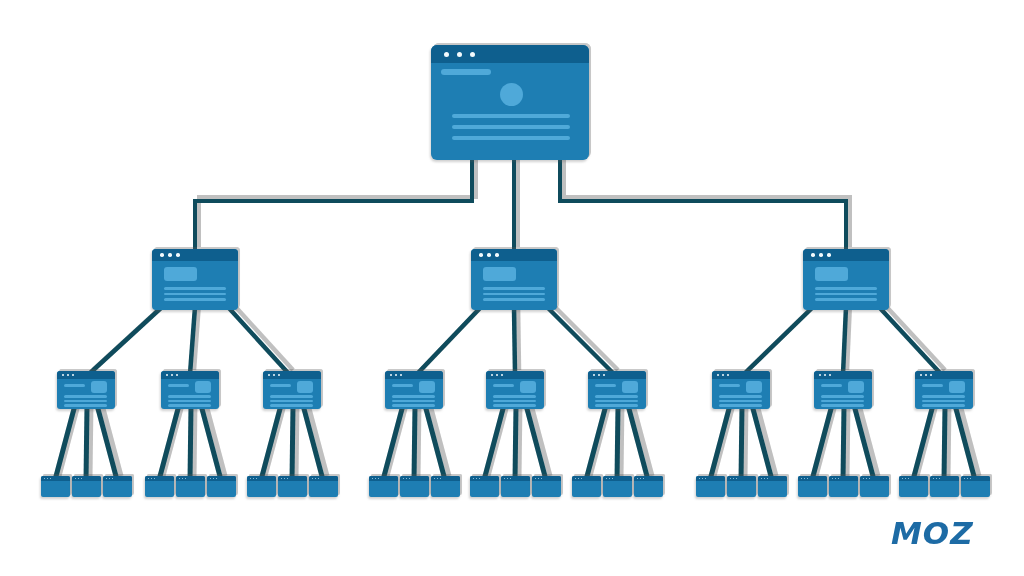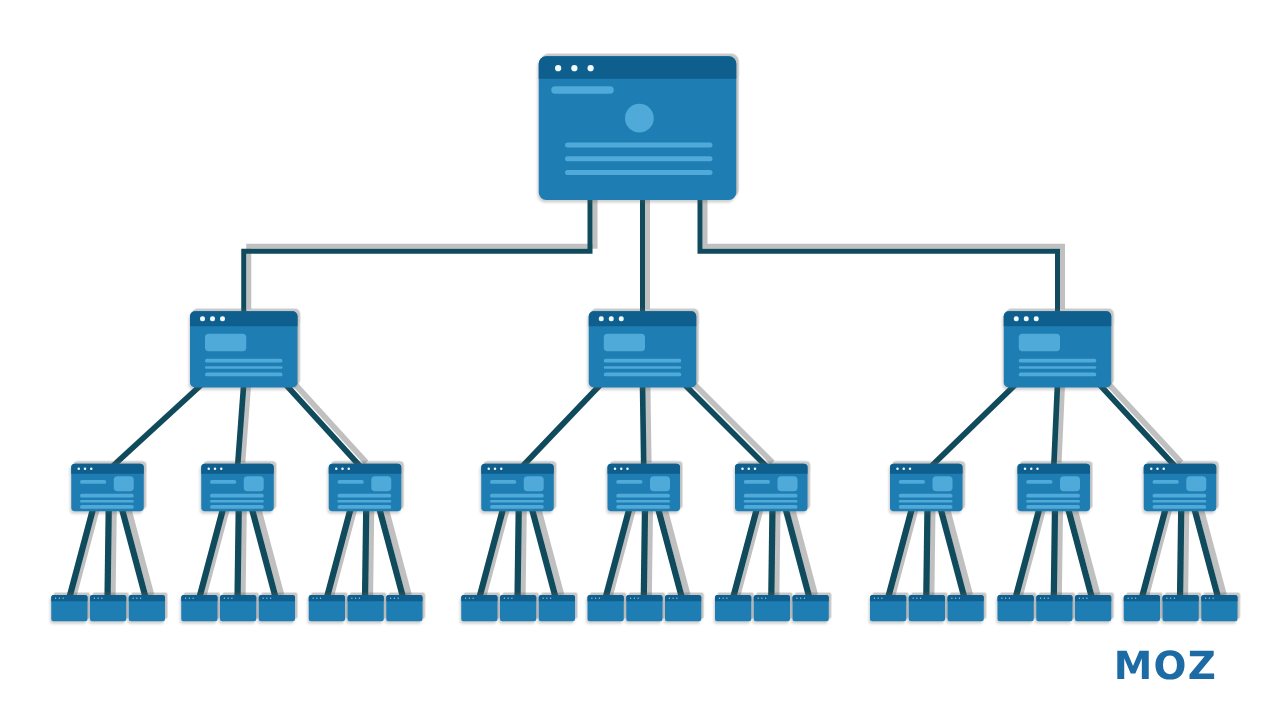--- a/index.html
+++ b/index.html
@@ -1,21 +1,21 @@
 <!DOCTYPE html>
 <html style="--header-blue: #0e5f8e; --body-blue: #1e7eb3; --accent-blue: #4fa9d9; --dot-white: #f2fafd; --logo-blue: #1d6ba5;"><head>
 <meta charset="utf-8">
 <style>
   html,body{margin:0;padding:0;}
   body{
     width:1024px;height:576px;overflow:hidden;
     background:#ffffff;
     font-family:"DejaVu Sans","Liberation Sans",sans-serif;
   }
-  #stage{position:relative;width:1024px;height:576px;}
+  #stage{position:relative;width:1024px;height:576px;font-style:italic;}
   #connectors{position:absolute;left:0;top:0;
     filter:drop-shadow(4px -4px 0 rgba(90,90,90,0.38));}
   .window{
     position:absolute;
     background:var(--body-blue);
     filter:drop-shadow(2px -2px 0 rgba(90,90,90,0.32)) drop-shadow(-1px 2px 1px rgba(90,90,90,0.28));
   }
   .titlebar{position:absolute;left:0;top:0;width:100%;background:var(--header-blue);}
   .dot{position:absolute;border-radius:50%;background:var(--dot-white);}
   .ph{position:absolute;background:var(--accent-blue);}

